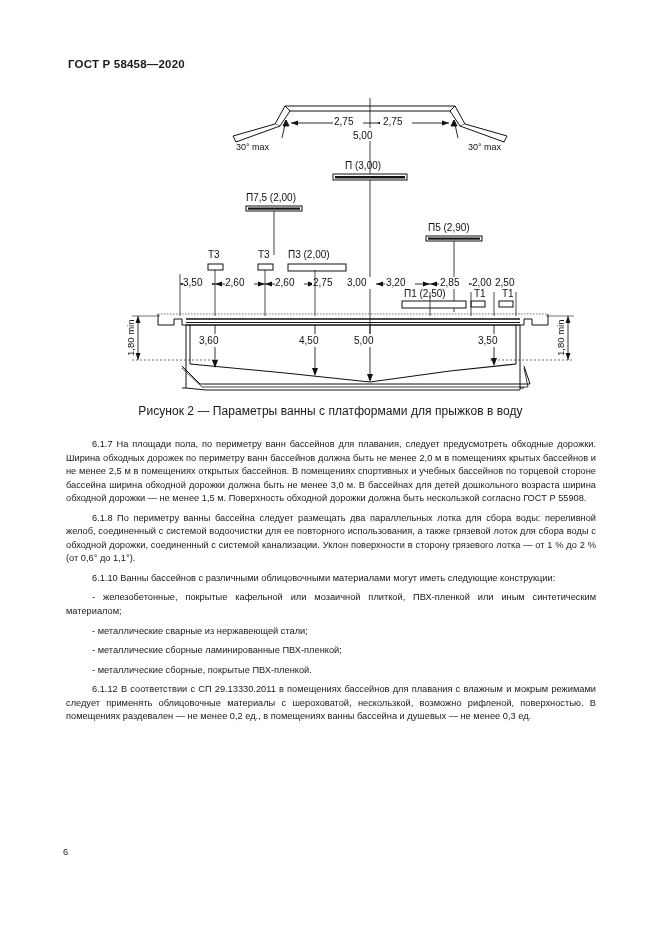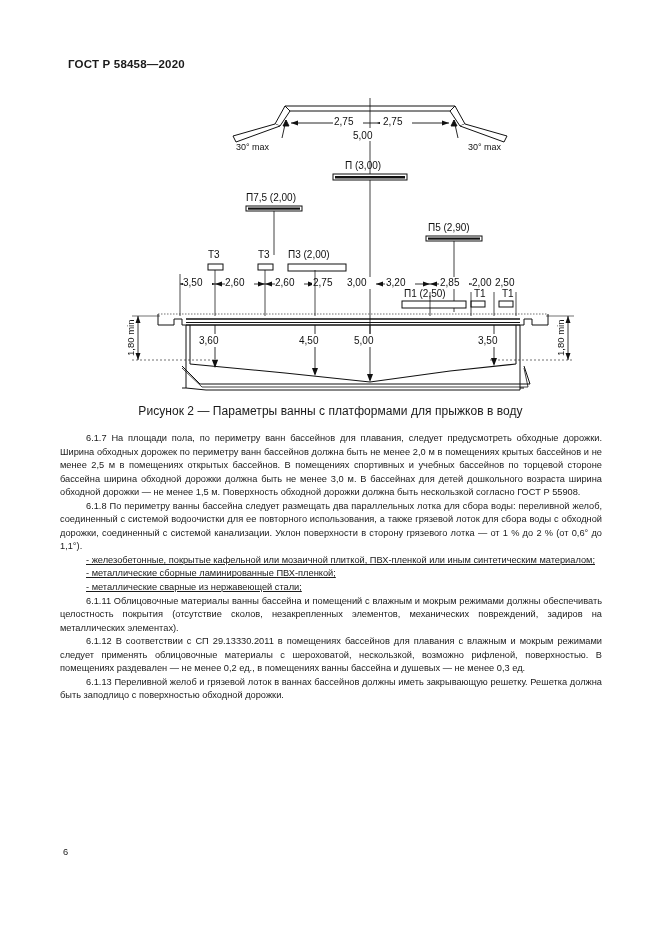--- a/index.html
+++ b/index.html
@@ -57,26 +57,25 @@
     position: absolute;
     top: 432px;
     left: 60px;
     width: 542px;
     font-size: 9.25px;
     line-height: 13.55px;
     text-align: justify;
     text-justify: inter-word;
   }
   .body-text p {
-    margin: 0;
+    margin: 6px;
     text-indent: 26px;
   }
   .body-text p.bullet {
     text-indent: 26px;
-    text-decoration: underline;
   }
 
   .page-number {
     position: absolute;
     top: 847px;
     left: 63px;
     font-size: 9.3px;
   }
 
   
@@ -288,23 +287,23 @@
       <text x="514" y="268" font-size="9.5" transform="rotate(-90 514 268)">1,80 min</text>
 
     </svg>
   </div>
 
   <div class="fig-caption">Рисунок 2 — Параметры ванны с платформами для прыжков в воду</div>
 
   <div class="body-text">
     <p>6.1.7  На площади пола, по периметру ванн бассейнов для плавания, следует предусмотреть обходные дорожки. Ширина обходных дорожек по периметру ванн бассейнов должна быть не менее 2,0 м в помещениях крытых бассейнов и не менее 2,5 м в помещениях открытых бассейнов. В помещениях спортивных и учебных бассейнов по торцевой стороне бассейна ширина обходной дорожки должна быть не менее 3,0 м. В бассейнах для детей дошкольного возраста ширина обходной дорожки — не менее 1,5 м. Поверхность обходной дорожки должна быть нескользкой согласно ГОСТ Р 55908.</p>
     <p>6.1.8  По периметру ванны бассейна следует размещать два параллельных лотка для сбора воды: переливной желоб, соединенный с системой водоочистки для ее повторного использования, а также грязевой лоток для сбора воды с обходной дорожки, соединенный с системой канализации. Уклон поверхности в сторону грязевого лотка — от 1 % до 2 % (от 0,6° до 1,1°).</p>
+    <p>6.1.10  Ванны бассейнов с различными облицовочными материалами могут иметь следующие конструкции:</p>
     <p class="bullet">- железобетонные, покрытые кафельной или мозаичной плиткой, ПВХ-пленкой или иным синтетическим материалом;</p>
+    <p class="bullet">- металлические сварные из нержавеющей стали;</p>
     <p class="bullet">- металлические сборные ламинированные ПВХ-пленкой;</p>
-    <p class="bullet">- металлические сварные из нержавеющей стали;</p>
-    <p>6.1.11  Облицовочные материалы ванны бассейна и помещений с влажным и мокрым режимами должны обеспечивать целостность покрытия (отсутствие сколов, незакрепленных элементов, механических повреждений, задиров на металлических элементах).</p>
+    <p class="bullet">- металлические сборные, покрытые ПВХ-пленкой.</p>
     <p>6.1.12  В соответствии с СП 29.13330.2011 в помещениях бассейнов для плавания с влажным и мокрым режимами следует применять облицовочные материалы с шероховатой, нескользкой, возможно рифленой, поверхностью. В помещениях раздевален — не менее 0,2 ед., в помещениях ванны бассейна и душевых — не менее 0,3 ед.</p>
-    <p>6.1.13  Переливной желоб и грязевой лоток в ваннах бассейнов должны иметь закрывающую решетку. Решетка должна быть заподлицо с поверхностью обходной дорожки.</p>
   </div>
 
   <div class="page-number">6</div>
 
 </div>
 
 </body></html>

